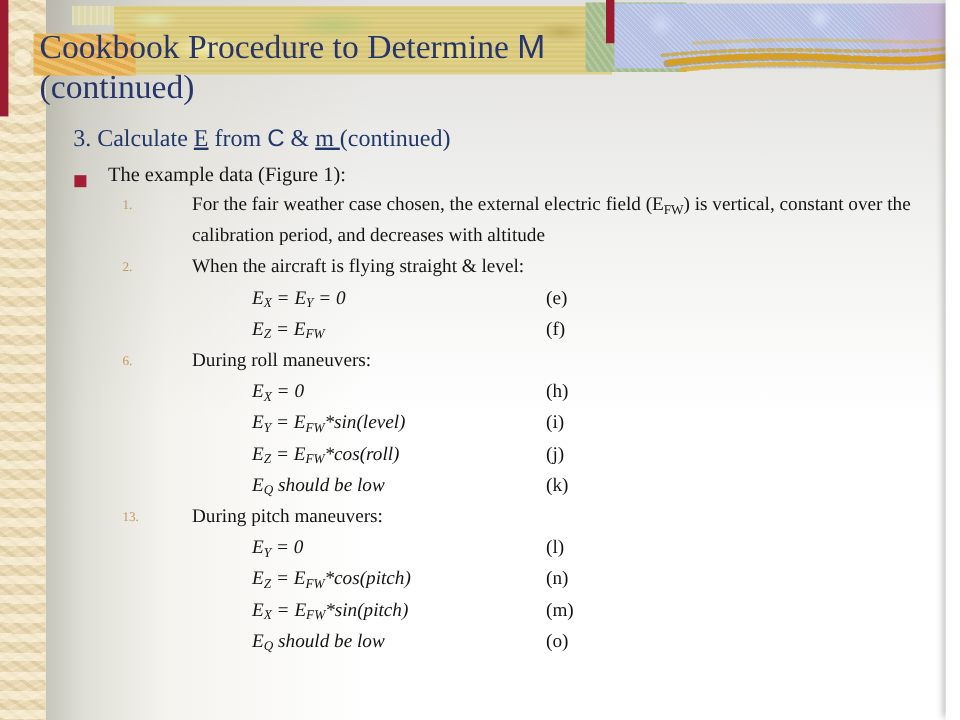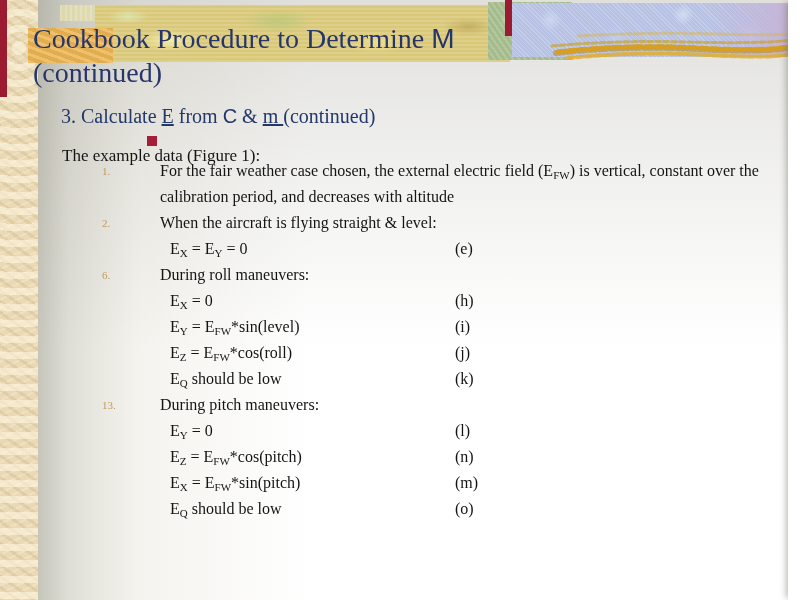--- a/index.html
+++ b/index.html
@@ -64,30 +64,30 @@
     font-size:28px;line-height:34px;color:#27356b;}
   .title .sans{font-family:"Liberation Sans",sans-serif;}
 
   
   .subhead{position:absolute;left:61px;top:103px;z-index:7;
     font-size:20px;line-height:26px;color:#22386b;white-space:pre;}
   .subhead .sans{font-family:"Liberation Sans",sans-serif;}
   .subhead .u{text-decoration:underline;}
 
   
-  .bullet-row{position:absolute;left:62px;top:136px;z-index:7;display:flex;align-items:center;flex-direction:column;}
+  .bullet-row{position:absolute;left:62px;top:136px;z-index:7;display:flex;align-items:flex-end;}
   .bullet-sq{width:10px;height:10px;background:#a41e35;margin-right:18px;flex:0 0 auto;}
   .bullet-text{font-size:17px;color:#141414;}
 
   
   .rows{position:absolute;left:100px;top:158px;width:690px;z-index:7;}
   .row{position:relative;min-height:26px;line-height:26px;font-size:16px;color:#141414;}
   .row .marker{position:absolute;left:2px;top:0;font-size:11px;line-height:26px;color:#c49a5a;}
   .row .itext{margin-left:60px;width:652px;}
-  .row .eq{margin-left:70px;width:300px;}
+  .row .eq{margin-left:110px;width:300px;font-style:italic;}
   .row .tag{position:absolute;left:355px;top:0;}
   sub{font-size:11px;line-height:0;vertical-align:-3px;}
 </style>
 </head>
 <body>
 
 <div class="slide">
 
   <div class="content-bg"></div>
   <div class="paper-strip"></div>
@@ -131,20 +131,24 @@
       </div>
       <div class="row">
         <span class="marker">2.</span>
         <div class="itext"><span>When the aircraft is flying straight &amp; level:</span></div>
       </div>
       <div class="row">
         <div class="eq"><span>E</span><sub>X</sub><span> = E</span><sub>Y</sub><span> = 0</span></div>
         <span class="tag">(e)</span>
       </div>
       <div class="row">
+        <div class="eq"><span>E</span><sub>Z</sub><span> = E</span><sub>FW</sub></div>
+        <span class="tag">(f)</span>
+      </div>
+      <div class="row">
         <span class="marker">6.</span>
         <div class="itext"><span>During roll maneuvers:</span></div>
       </div>
       <div class="row">
         <div class="eq"><span>E</span><sub>X</sub><span> = 0</span></div>
         <span class="tag">(h)</span>
       </div>
       <div class="row">
         <div class="eq"><span>E</span><sub>Y</sub><span> = E</span><sub>FW</sub><span>*sin(level)</span></div>
         <span class="tag">(i)</span>

